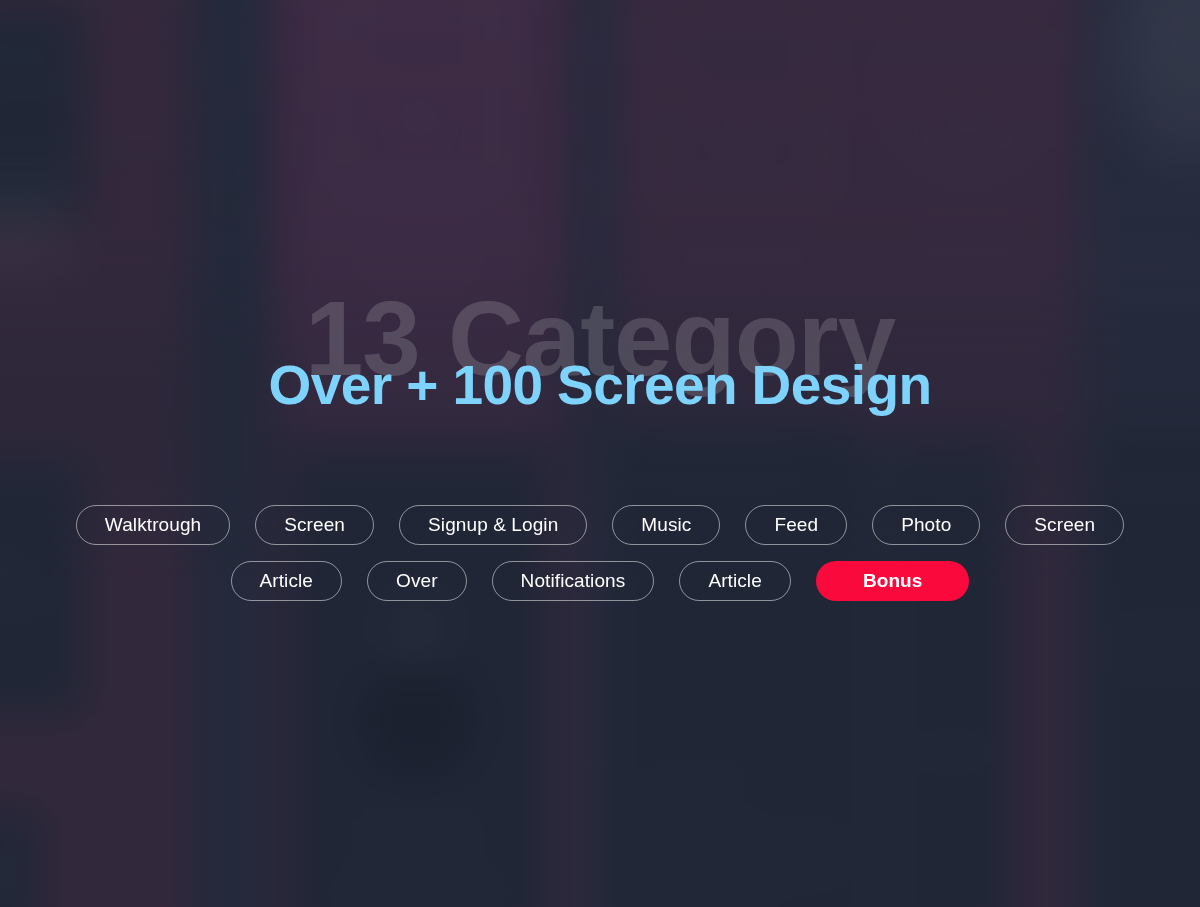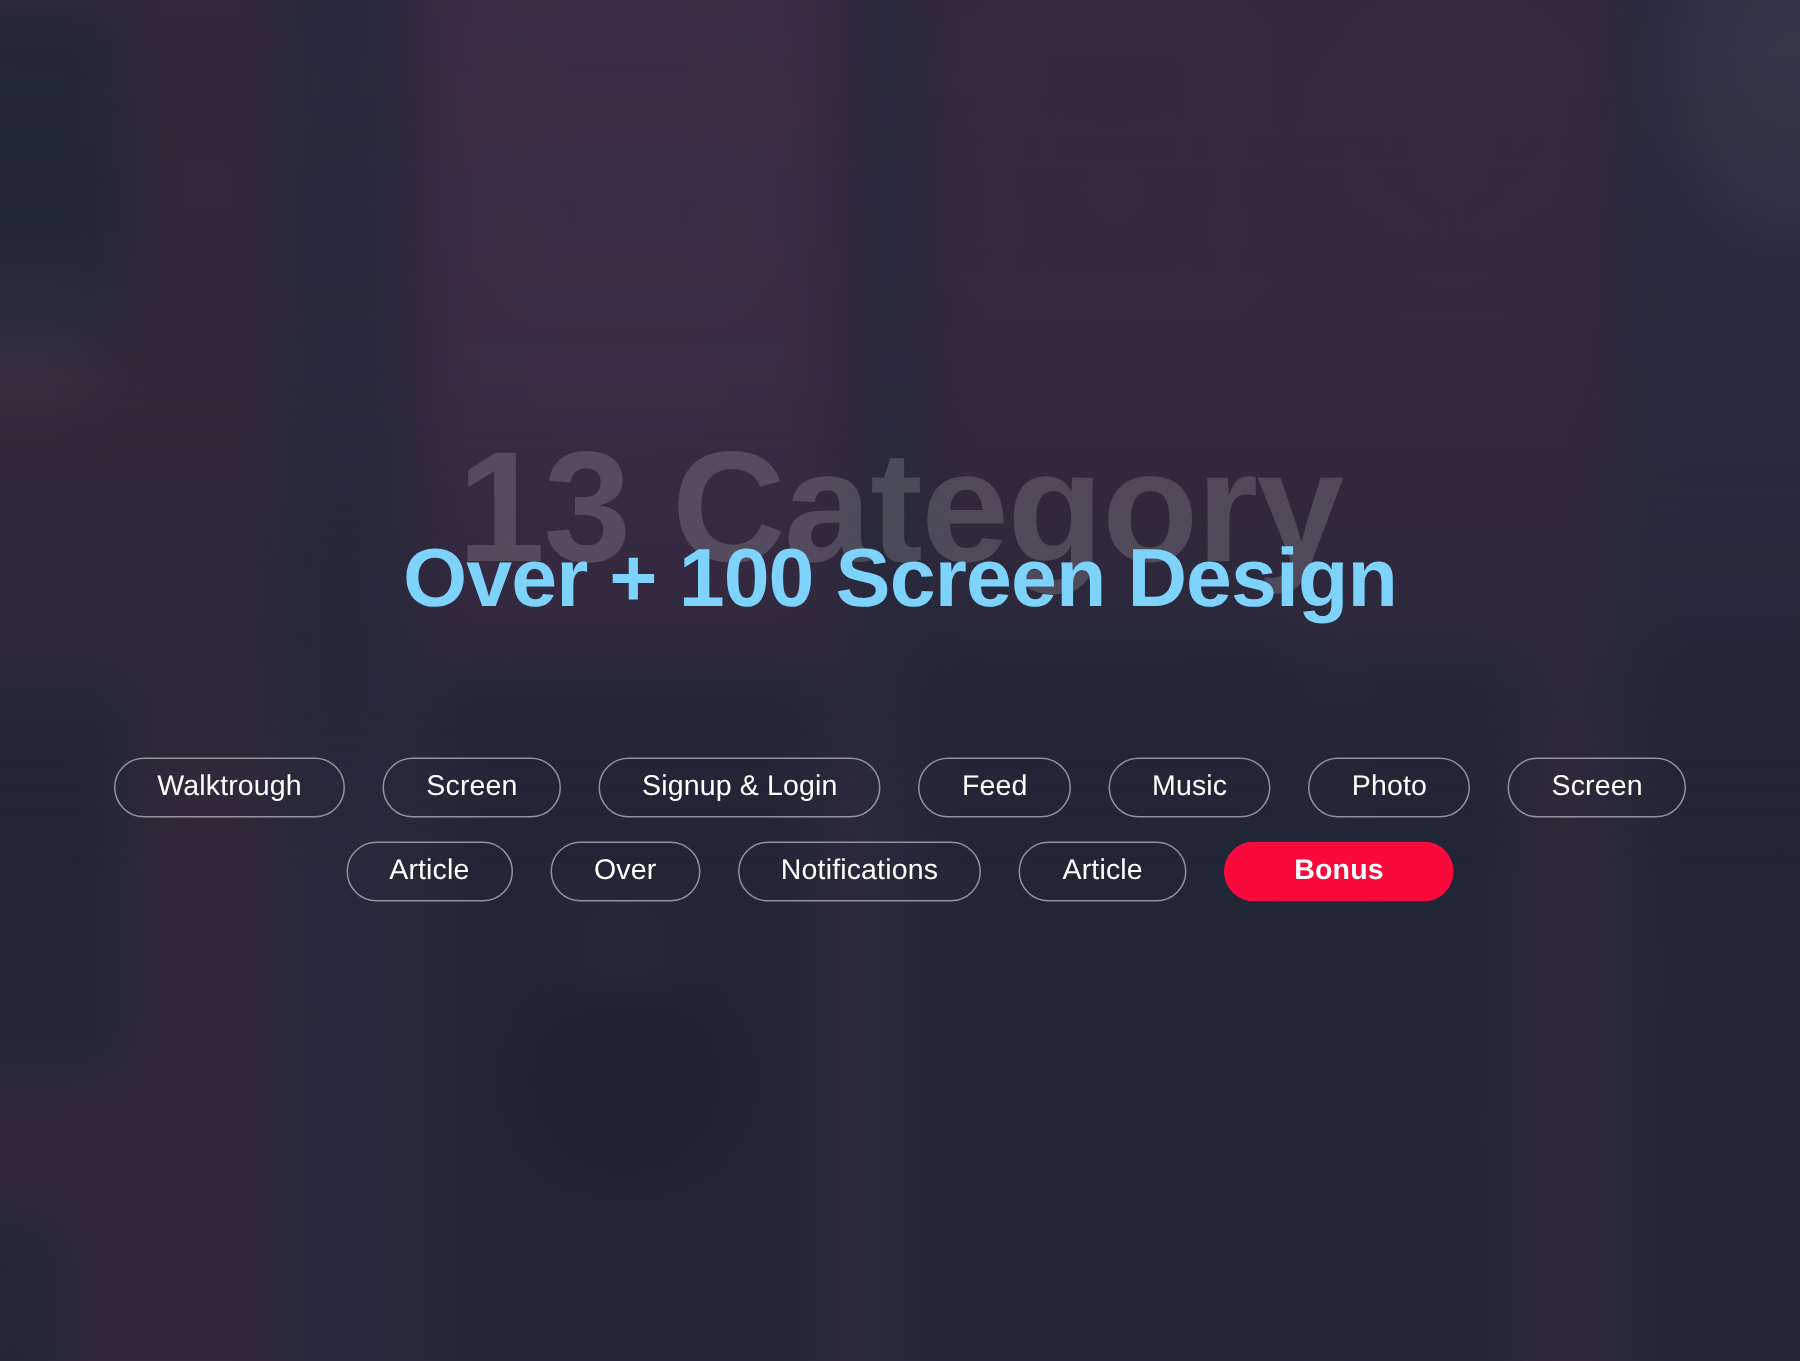--- a/index.html
+++ b/index.html
@@ -271,22 +271,22 @@
   <div id="hero">
     <div id="ghost-title">13 Category</div>
     <h1 id="headline">Over + 100 Screen Design</h1>
   </div>
 
   <div id="pill-area">
     <div class="pill-row" id="pill-row-1">
         <button class="pill">Walktrough</button>
         <button class="pill">Screen</button>
         <button class="pill">Signup &amp; Login</button>
+        <button class="pill">Music</button>
         <button class="pill">Feed</button>
-        <button class="pill">Music</button>
         <button class="pill">Photo</button>
         <button class="pill">Screen</button>
       </div>
     <div class="pill-row" id="pill-row-2">
         <button class="pill">Article</button>
         <button class="pill">Over</button>
         <button class="pill">Notifications</button>
         <button class="pill">Article</button>
         <button class="pill accent" style="background: rgb(250, 10, 60);">Bonus</button>
       </div>

